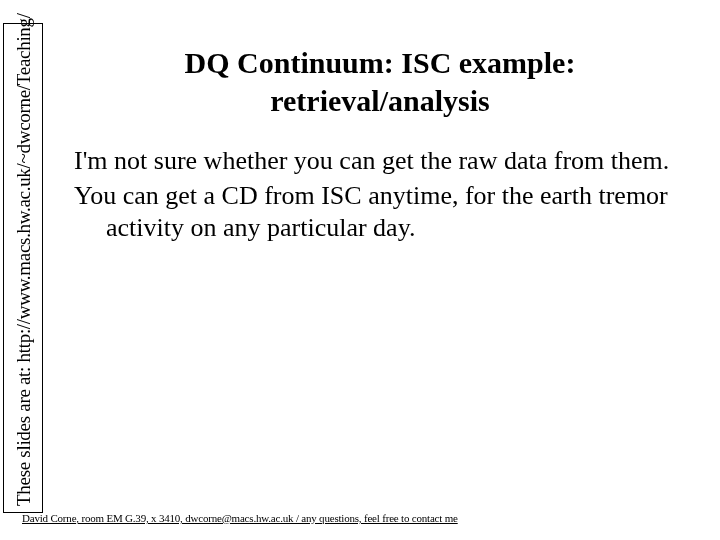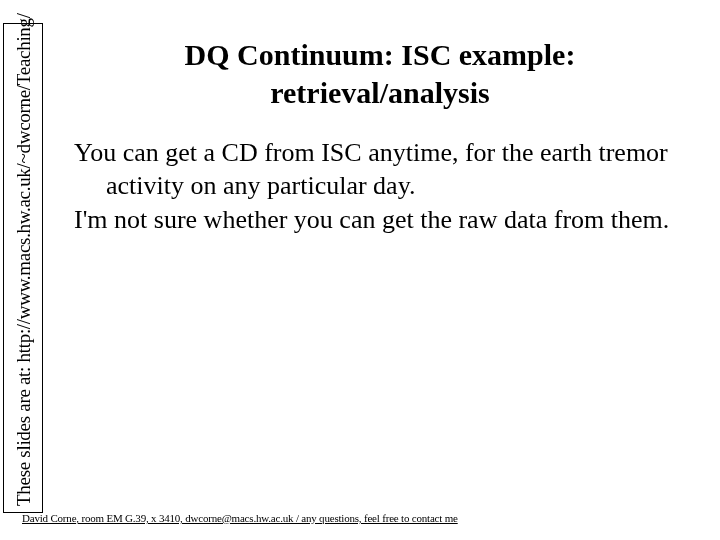--- a/index.html
+++ b/index.html
@@ -41,21 +41,21 @@
     top: 0;
     width: 660px;
     height: 498px;
     box-sizing: border-box;
     padding: 28px 24px 0 24px;
   }
   .title {
     font-size: 30px;
     text-align: center;
     line-height: 1.25;
-    margin: 8px 0 26px 0;
+    margin: 16px 0 26px 0;
     white-space: pre-line;
   }
   .body {
     font-size: 26px;
     line-height: 1.25;
   }
   .body p {
     margin: 0 0 2px 0;
     padding-left: 32px;
     text-indent: -32px;
@@ -75,20 +75,20 @@
 <body>
 
 <div class="slide">
 
   <div class="side-note">These slides are at: http://www.macs.hw.ac.uk/~dwcorne/Teaching/</div>
 
   <div class="main">
     <h1 class="title">DQ Continuum: ISC example:
 retrieval/analysis</h1>
     <div class="body">
+      <p>I'm not sure whether you can get the raw data from them.</p>
       <p>You can get a CD from ISC anytime, for the earth tremor activity on any particular day.</p>
-      <p>I'm not sure whether you can get the raw data from them.</p>
     </div>
   </div>
 
   <div class="footer">David Corne, room EM G.39, x 3410, dwcorne@macs.hw.ac.uk / any questions, feel free to contact me</div>
 
 </div>
 
 </body></html>

